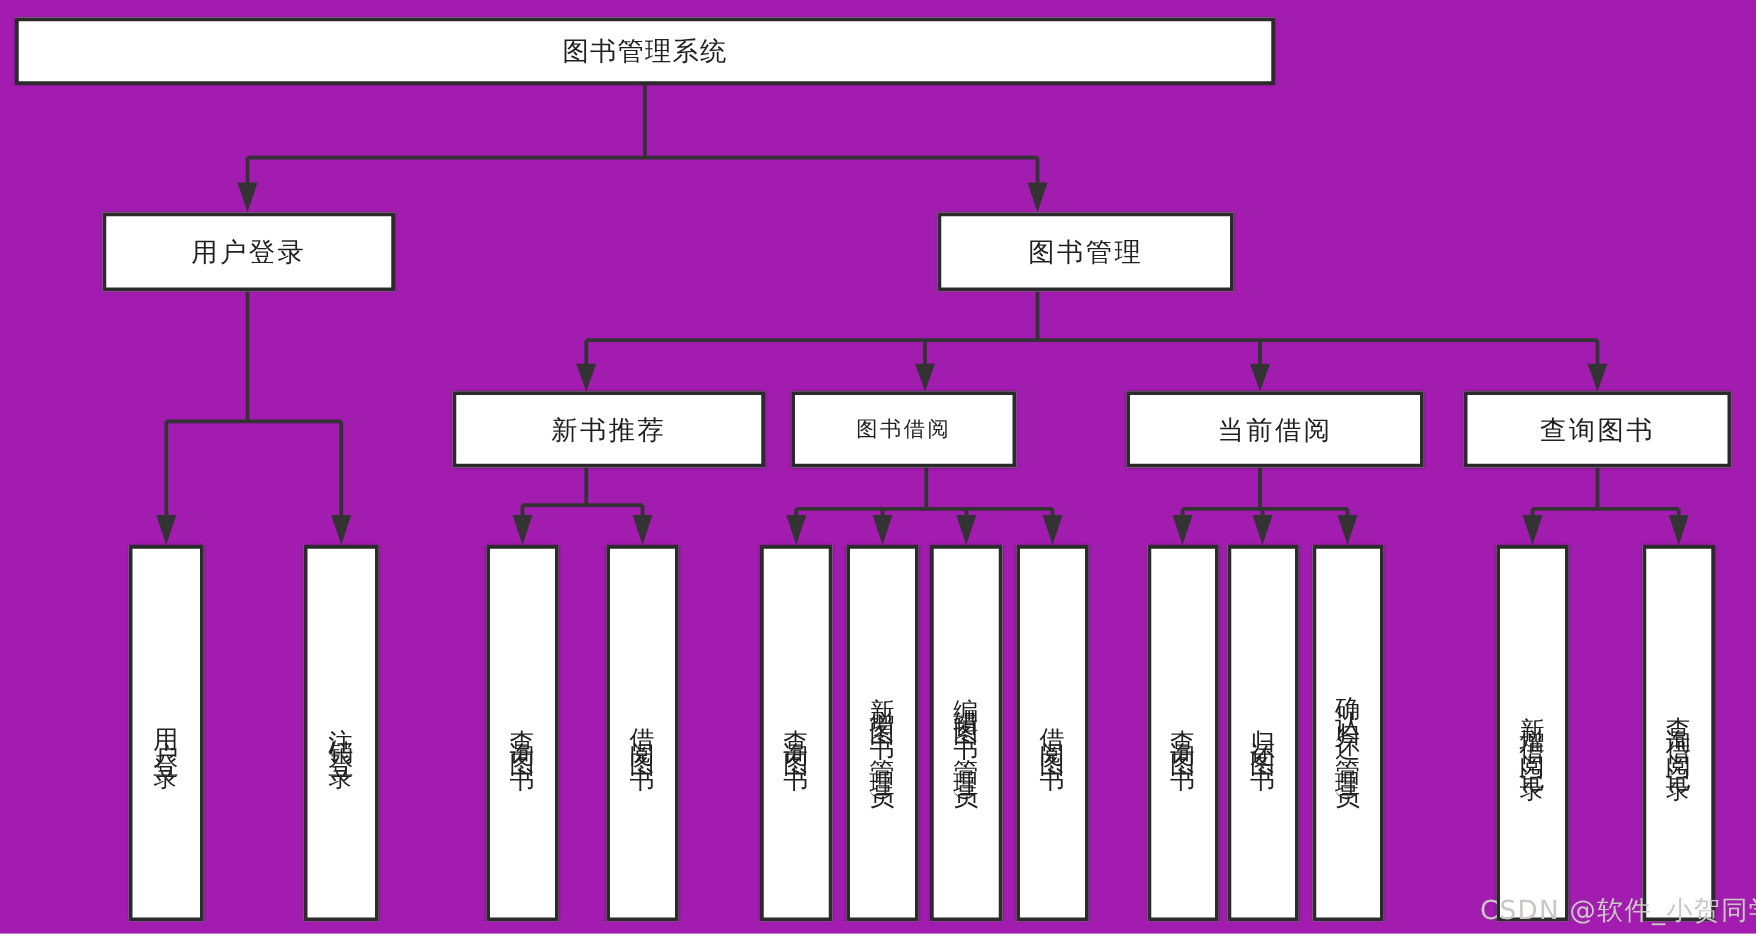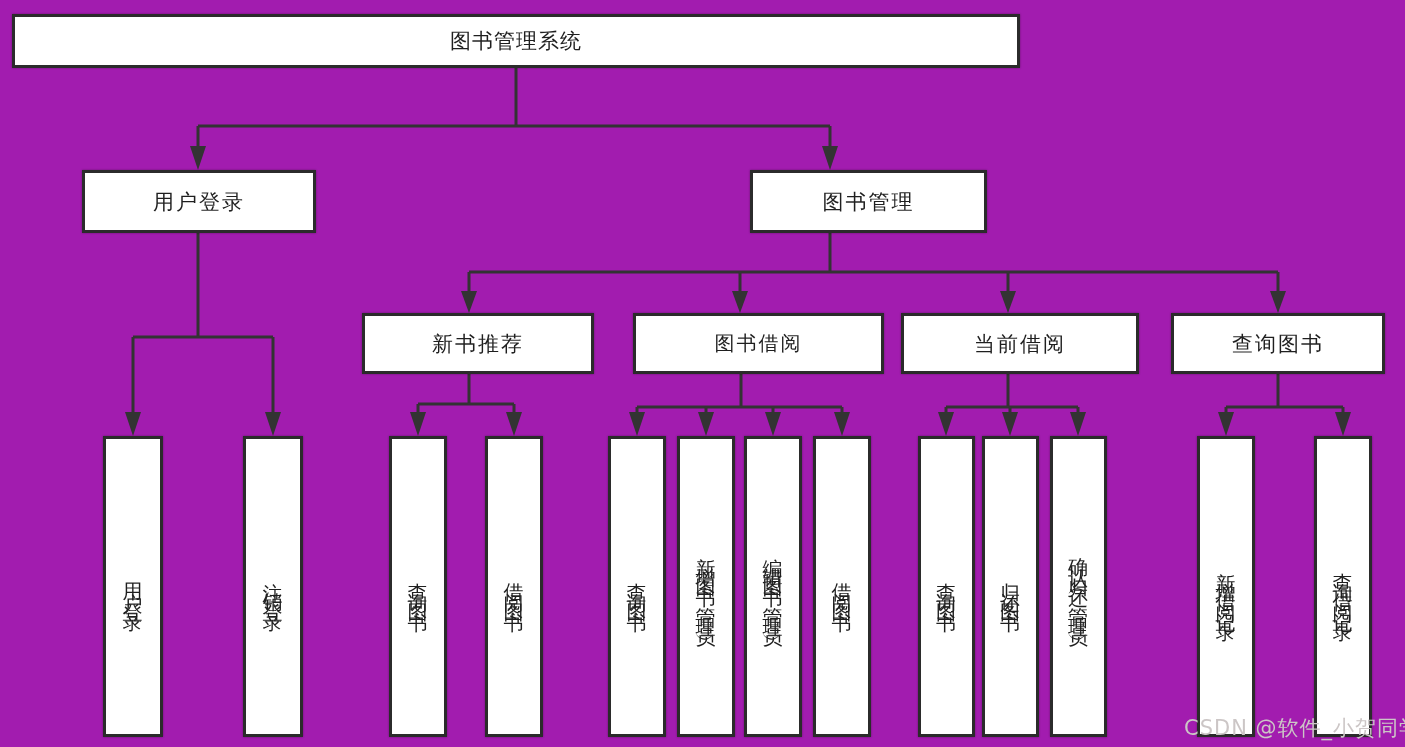--- a/index.html
+++ b/index.html
@@ -152,22 +152,22 @@
       <polygon points="1218,412 1234,412 1226,436"></polygon>
       <polygon points="1335,412 1351,412 1343,436"></polygon>
     </g>
   </svg>
 
   <div class="box root">图书管理系统</div>
 
   <div class="box hbox" style="left:82px; width:234px;">用户登录</div>
   <div class="box hbox" style="left:710px; width:237px;margin-left:40px;">图书管理</div>
 
-  <div class="box l3" style="left:362px; width:232px; font-size:21px; letter-spacing:2px;">新书推荐</div>
-  <div class="box l3" style="left:633px; width:251px; font-size:20px; letter-spacing:2px;">图书借阅</div>
+  <div class="box l3" style="left:362px; width:250px; font-size:21px; letter-spacing:2px;">新书推荐</div>
+  <div class="box l3" style="left:633px; width:180px; font-size:17px; letter-spacing:2px;">图书借阅</div>
   <div class="box l3" style="left:901px; width:238px; font-size:21px; letter-spacing:2px;">当前借阅</div>
   <div class="box l3" style="left:1171px; width:214px; font-size:21px; letter-spacing:2px;">查询图书</div>
 
   <div class="box vbox" style="left:103px; width:60px;">用户登录</div>
   <div class="box vbox" style="left:243px; width:60px;">注销登录</div>
 
   <div class="box vbox" style="left:389px;">查询图书</div>
   <div class="box vbox" style="left:485px;">借阅图书</div>
 
   <div class="box vbox" style="left:608px;">查询图书</div>

